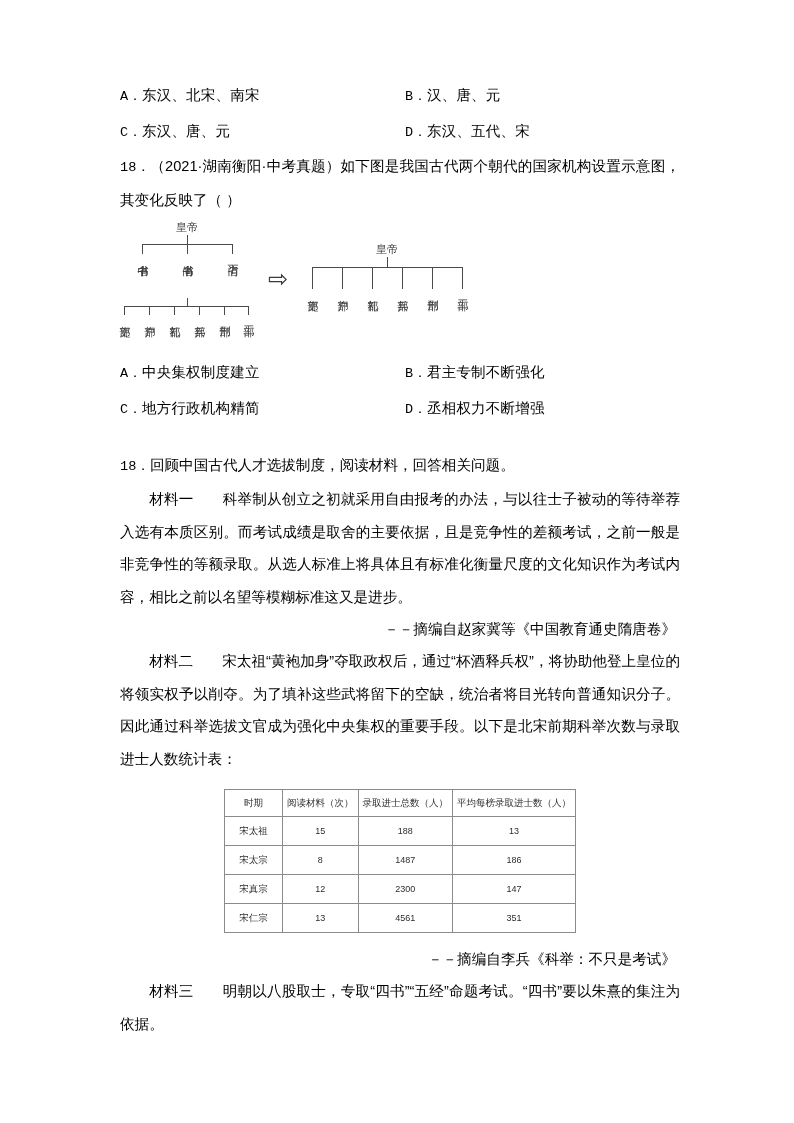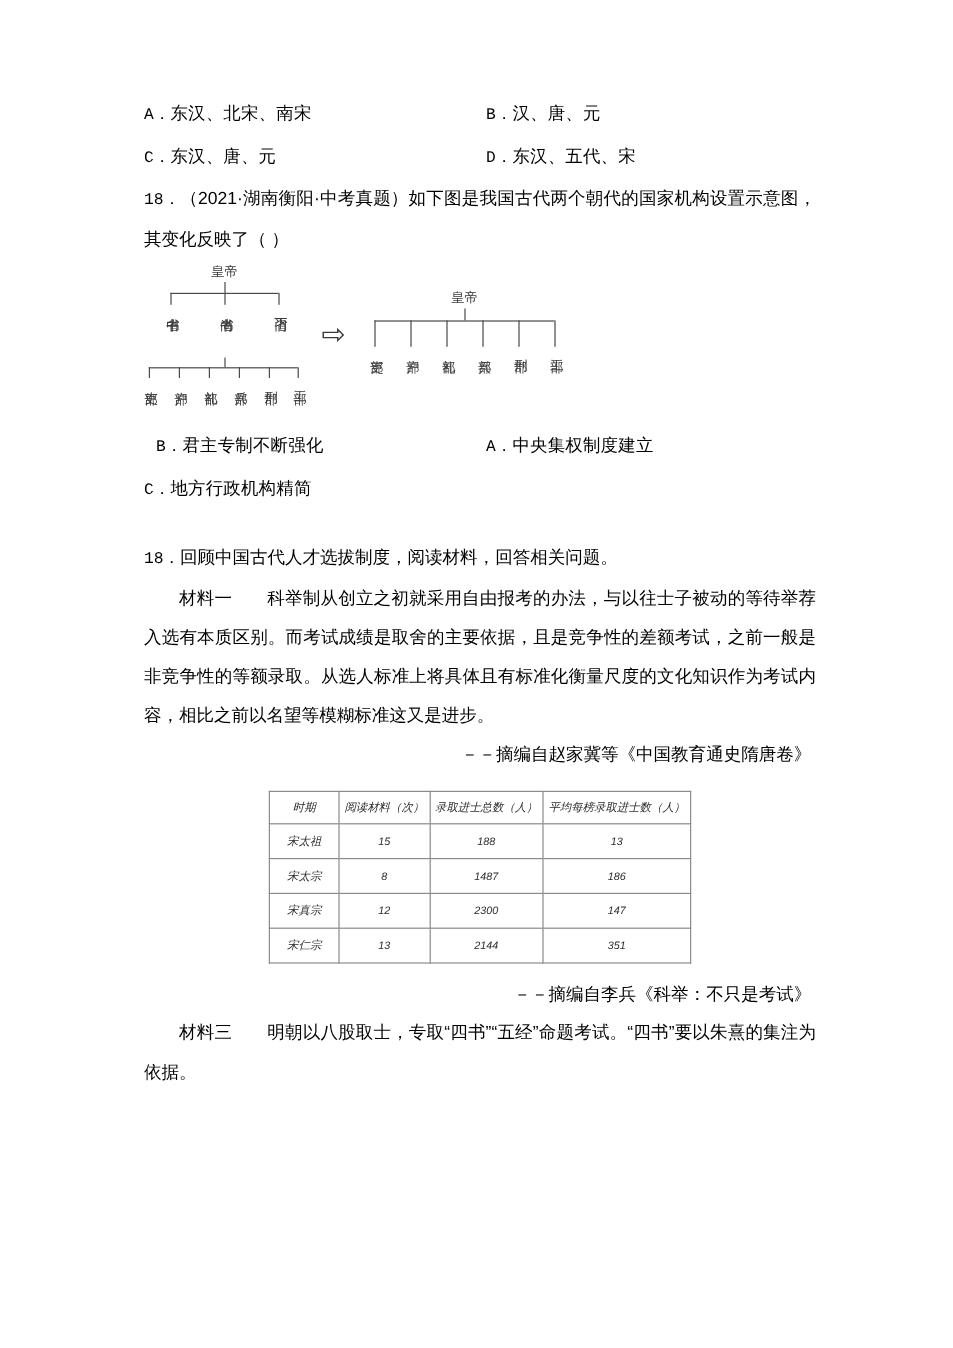--- a/index.html
+++ b/index.html
@@ -121,21 +121,20 @@
     color: #3a3a3a;
     font-family: "DejaVu Sans", sans-serif;
     line-height: 1;
   }
 
   
   .table-wrap {
     display: flex;
     justify-content: center;
     margin: 14px 0 10px 0;
-    font-style: italic;
   }
   table.stats {
     border-collapse: collapse;
     font-family: "Liberation Sans", "DejaVu Sans", sans-serif;
     color: #2d2d2d;
   }
   table.stats th, table.stats td {
     border: 1px solid #8b8b8b;
     text-align: center;
     vertical-align: middle;
@@ -228,44 +227,50 @@
 
       <div class="node vert" style="left:186px; top:70px;">吏部</div>
       <div class="node vert" style="left:216px; top:70px;">户部</div>
       <div class="node vert" style="left:246px; top:70px;">礼部</div>
       <div class="node vert" style="left:276px; top:70px;">兵部</div>
       <div class="node vert" style="left:306px; top:70px;">刑部</div>
       <div class="node vert" style="left:336px; top:70px;">工部</div>
     </div>
 
     <div class="opt-row">
+      <div class="opt-col">
+        <span class="tag">A．</span><span class="body">中央集权制度建立</span>
+      </div>
       <div class="opt-col second">
         <span class="tag">B．</span><span class="body">君主专制不断强化</span>
-      </div>
-      <div class="opt-col">
-        <span class="tag">A．</span><span class="body">中央集权制度建立</span>
       </div>
     </div>
     <div class="opt-row">
       <div class="opt-col">
         <span class="tag">C．</span><span class="body">地方行政机构精简</span>
       </div>
+      <div class="opt-col second">
+        <span class="tag">D．</span><span class="body">丞相权力不断增强</span>
+      </div>
     </div>
 
     <div class="gap-md"></div>
 
     <div class="q-block">
       <span class="q-num">18．</span><span>回顾中国古代人才选拔制度，阅读材料，回答相关问题。</span>
     </div>
 
     <div class="para indent">
       <span>材料一</span><span style="display:inline-block;width:2em;"></span><span>科举制从创立之初就采用自由报考的办法，与以往士子被动的等待举荐入选有本质区别。而考试成绩是取舍的主要依据，且是竞争性的差额考试，之前一般是非竞争性的等额录取。从选人标准上将具体且有标准化衡量尺度的文化知识作为考试内容，相比之前以名望等模糊标准这又是进步。</span>
     </div>
     <div class="src-line">－－摘编自赵家冀等《中国教育通史隋唐卷》</div>
 
+    <div class="para indent">
+      <span>材料二</span><span style="display:inline-block;width:2em;"></span><span>宋太祖“黄袍加身”夺取政权后，通过“杯酒释兵权”，将协助他登上皇位的将领实权予以削夺。为了填补这些武将留下的空缺，统治者将目光转向普通知识分子。因此通过科举选拔文官成为强化中央集权的重要手段。以下是北宋前期科举次数与录取进士人数统计表：</span>
+    </div>
 
     <div class="table-wrap">
       <table class="stats">
         <colgroup>
           <col class="c0">
             <col class="c1">
             <col class="c2">
             <col class="c3">
         </colgroup>
         <thead>
@@ -291,21 +296,21 @@
           </tr>
           <tr>
             <td class="period">宋真宗</td>
             <td>12</td>
             <td>2300</td>
             <td>147</td>
           </tr>
           <tr>
             <td class="period">宋仁宗</td>
             <td>13</td>
-            <td>2144</td>
+            <td>4561</td>
             <td>351</td>
           </tr>
         </tbody>
       </table>
     </div>
 
     <div class="src-line">－－摘编自李兵《科举：不只是考试》</div>
 
     <div class="para indent">
       <span>材料三</span><span style="display:inline-block;width:2em;"></span><span>明朝以八股取士，专取“四书”“五经”命题考试。“四书”要以朱熹的集注为依据。</span>

